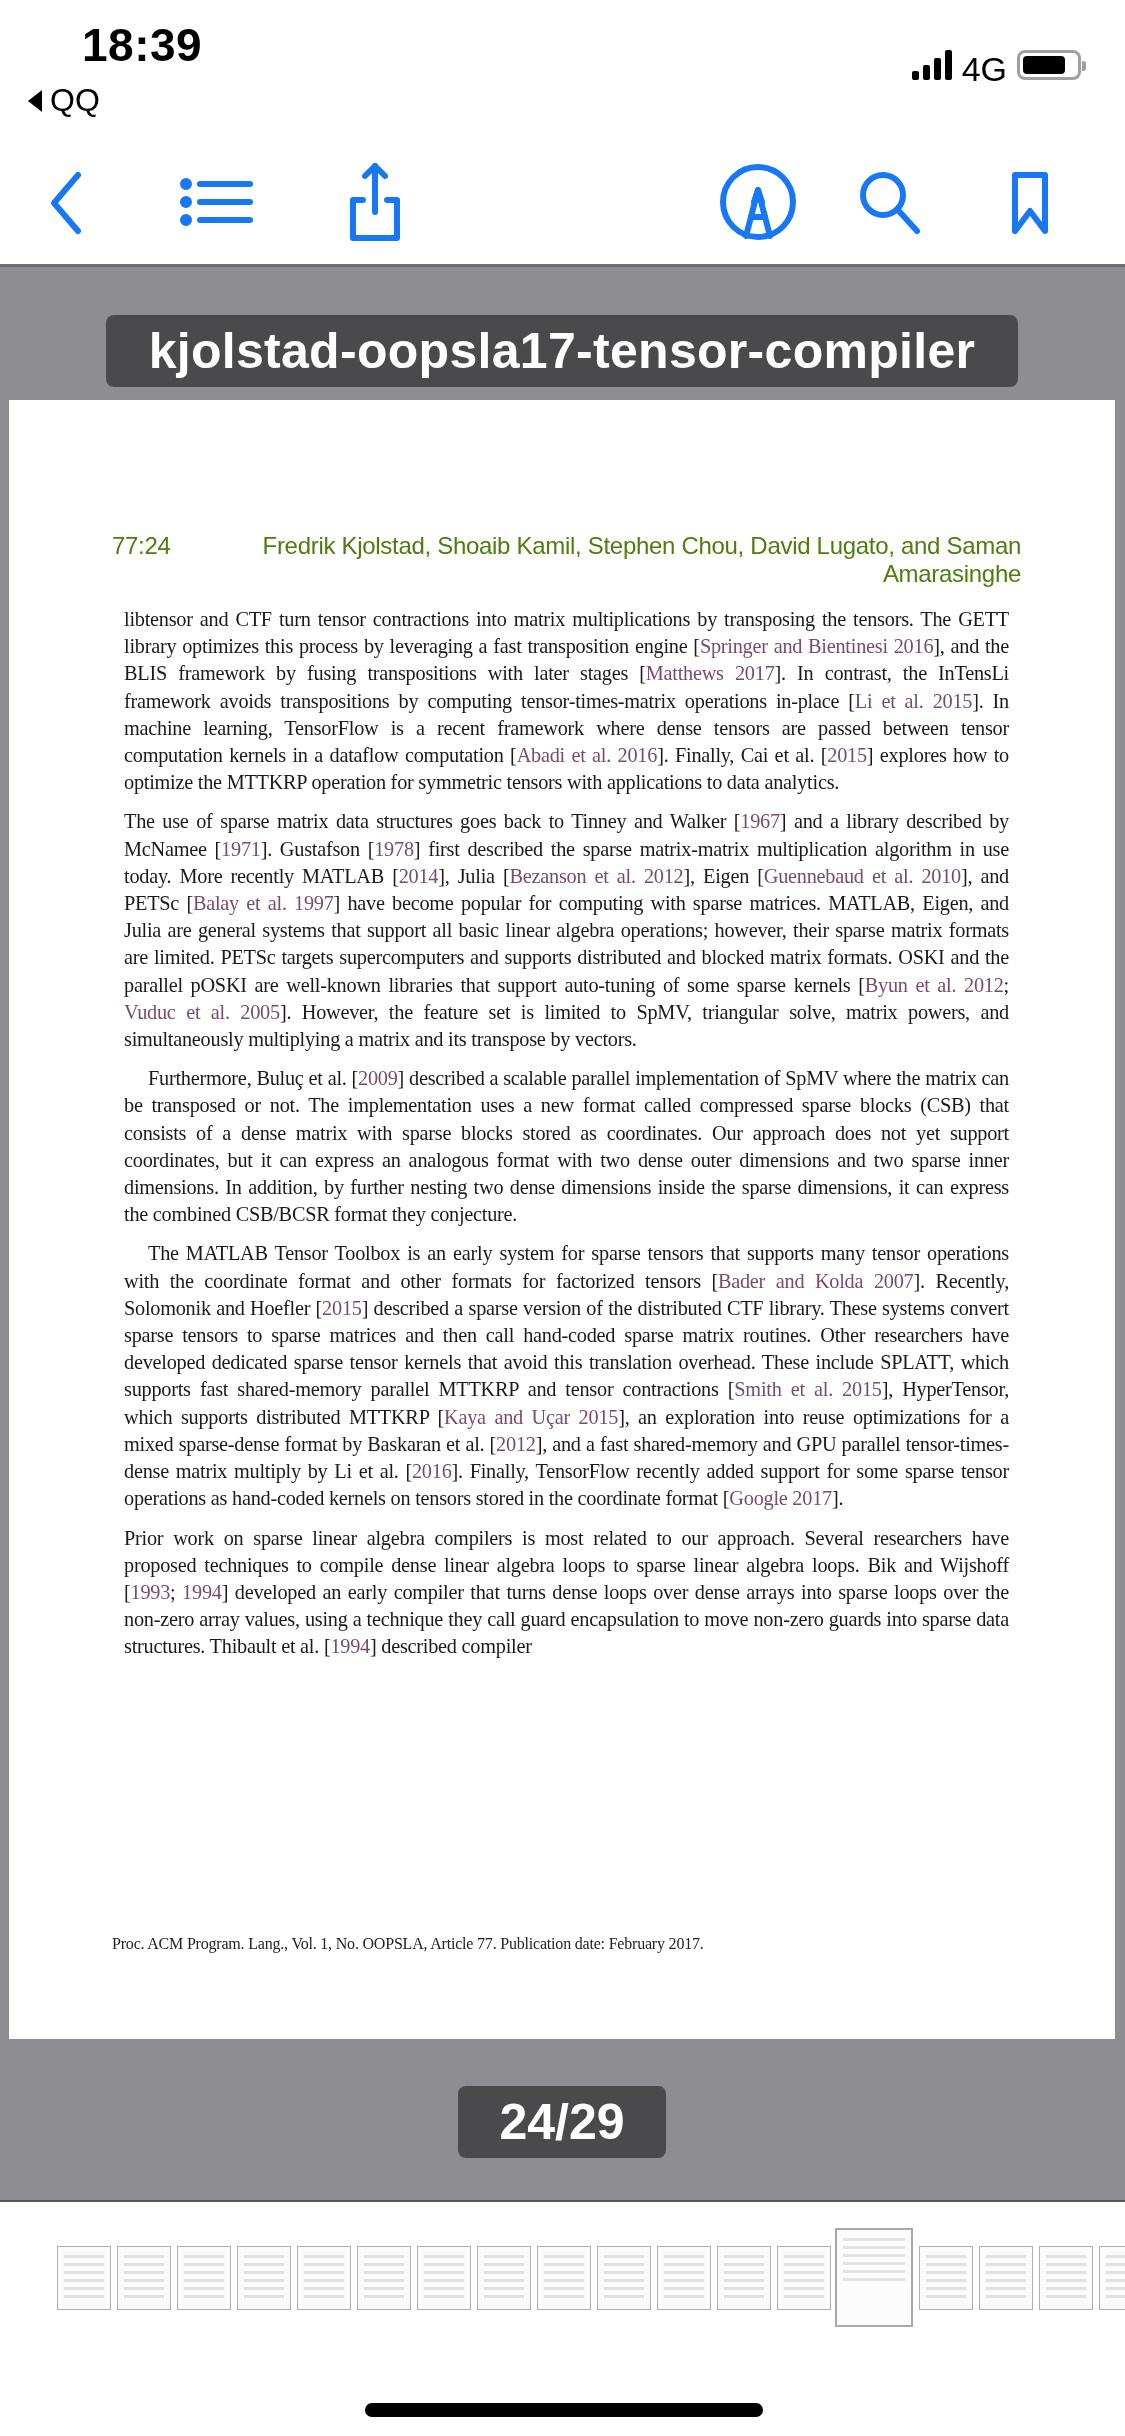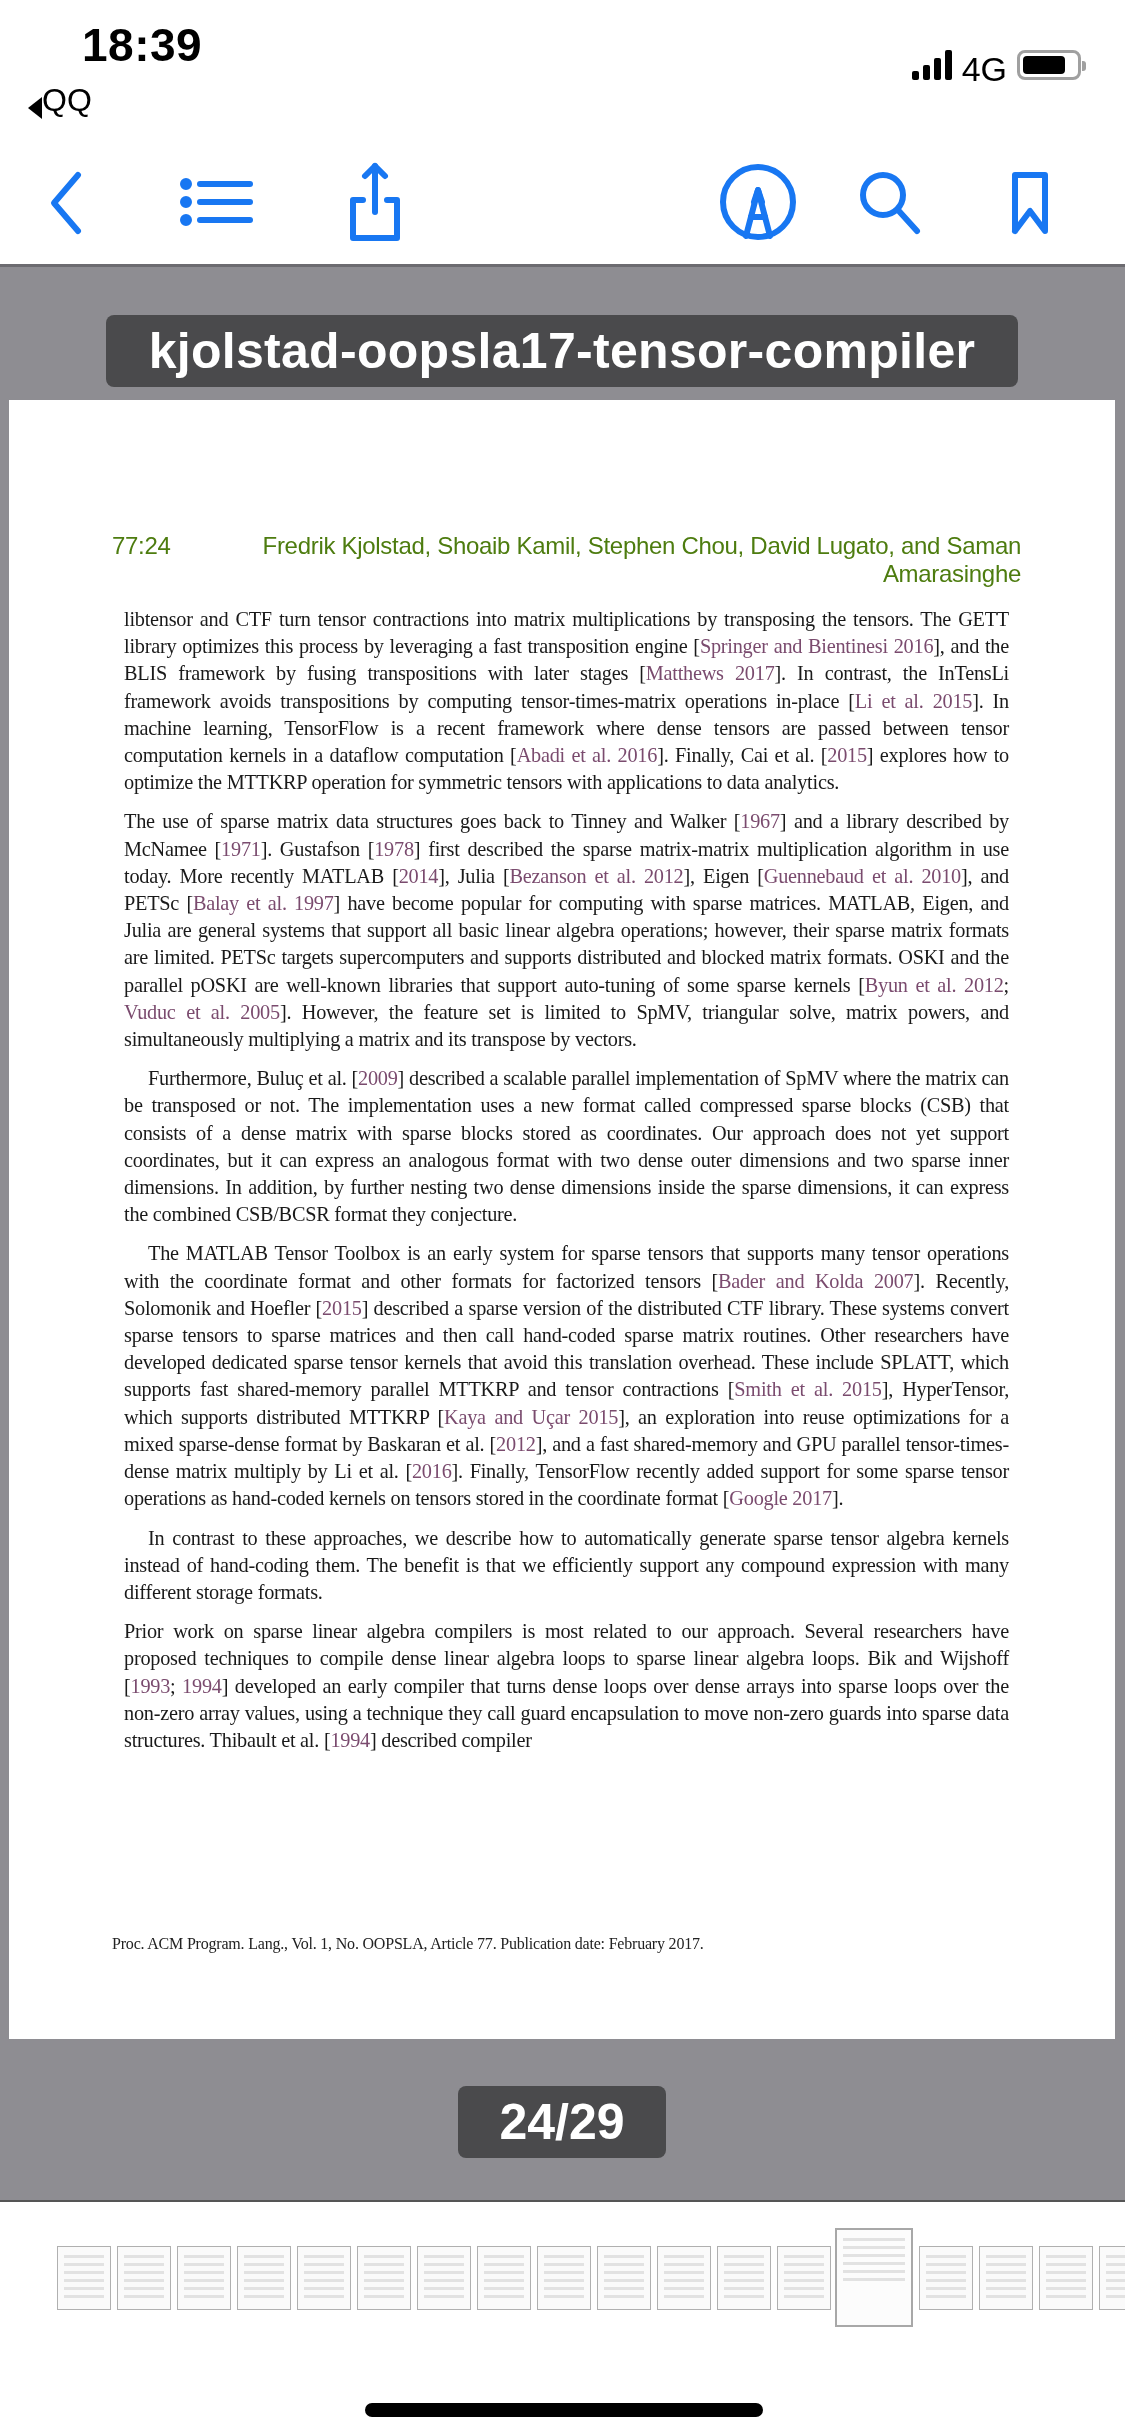--- a/index.html
+++ b/index.html
@@ -1,21 +1,21 @@
 <!DOCTYPE html>
 <html><head>
 <meta charset="utf-8">
 <style>
   * { box-sizing: border-box; margin: 0; padding: 0; }
   html, body { width: 1125px; height: 2436px; overflow: hidden; background: #ffffff; }
   body { position: relative; font-family: "Liberation Sans", sans-serif; color: #000; }
 
   
   .status-time { position: absolute; left: 82px; top: 18px; font-size: 46px; font-weight: 600; letter-spacing: 0.5px; }
-  .status-back { position: absolute; left: 28px; top: 82px; font-size: 32px; display: flex; align-items: flex-end; }
+  .status-back { position: absolute; left: 28px; top: 82px; font-size: 32px; display: flex; align-items: center; gap: 8px; }
   .status-back .tri { width: 0; height: 0; border-top: 11px solid transparent; border-bottom: 11px solid transparent; border-right: 14px solid #000; }
   .status-right { position: absolute; right: 44px; top: 50px; display: flex; align-items: flex-start; gap: 10px; }
   .signal { display: flex; align-items: flex-end; gap: 4px; height: 30px; }
   .signal span { width: 7px; background: #000; border-radius: 2px; display: block; }
   .net { font-size: 34px; font-weight: 500; }
   .battery { width: 64px; height: 30px; border: 3px solid #a0a0a0; border-radius: 8px; position: relative; padding: 3px; }
   .battery .fill { height: 100%; background: #000; border-radius: 4px; }
   .battery::after { content: ""; position: absolute; right: -8px; top: 8px; width: 4px; height: 10px; background: #a0a0a0; border-radius: 0 3px 3px 0; }
 
   
@@ -128,21 +128,20 @@
       <div class="body-text">
         <p><span>libtensor and CTF turn tensor contractions into matrix multiplications by transposing the tensors. The GETT library optimizes this process by leveraging a fast transposition engine [</span><a class="cite" style="color: rgb(122, 75, 110);">Springer and Bientinesi 2016</a><span>], and the BLIS framework by fusing transpositions with later stages [</span><a class="cite" style="color: rgb(122, 75, 110);">Matthews 2017</a><span>]. In contrast, the InTensLi framework avoids transpositions by computing tensor-times-matrix operations in-place [</span><a class="cite" style="color: rgb(122, 75, 110);">Li et al. 2015</a><span>]. In machine learning, TensorFlow is a recent framework where dense tensors are passed between tensor computation kernels in a dataflow computation [</span><a class="cite" style="color: rgb(122, 75, 110);">Abadi et al. 2016</a><span>]. Finally, Cai et al. [</span><a class="cite" style="color: rgb(122, 75, 110);">2015</a><span>] explores how to optimize the MTTKRP operation for symmetric tensors with applications to data analytics.</span></p>
 
 
         <p><span>The use of sparse matrix data structures goes back to Tinney and Walker [</span><a class="cite" style="color: rgb(122, 75, 110);">1967</a><span>] and a library described by McNamee [</span><a class="cite" style="color: rgb(122, 75, 110);">1971</a><span>]. Gustafson [</span><a class="cite" style="color: rgb(122, 75, 110);">1978</a><span>] first described the sparse matrix-matrix multiplication algorithm in use today. More recently MATLAB [</span><a class="cite" style="color: rgb(122, 75, 110);">2014</a><span>], Julia [</span><a class="cite" style="color: rgb(122, 75, 110);">Bezanson et al. 2012</a><span>], Eigen [</span><a class="cite" style="color: rgb(122, 75, 110);">Guennebaud et al. 2010</a><span>], and PETSc [</span><a class="cite" style="color: rgb(122, 75, 110);">Balay et al. 1997</a><span>] have become popular for computing with sparse matrices. MATLAB, Eigen, and Julia are general systems that support all basic linear algebra operations; however, their sparse matrix formats are limited. PETSc targets supercomputers and supports distributed and blocked matrix formats. OSKI and the parallel pOSKI are well-known libraries that support auto-tuning of some sparse kernels [</span><a class="cite" style="color: rgb(122, 75, 110);">Byun et al. 2012</a><span>; </span><a class="cite" style="color: rgb(122, 75, 110);">Vuduc et al. 2005</a><span>]. However, the feature set is limited to SpMV, triangular solve, matrix powers, and simultaneously multiplying a matrix and its transpose by vectors.</span></p>
 
         <p class="indent"><span>Furthermore, Buluç et al. [</span><a class="cite" style="color: rgb(122, 75, 110);">2009</a><span>] described a scalable parallel implementation of SpMV where the matrix can be transposed or not. The implementation uses a new format called compressed sparse blocks (CSB) that consists of a dense matrix with sparse blocks stored as coordinates. Our approach does not yet support coordinates, but it can express an analogous format with two dense outer dimensions and two sparse inner dimensions. In addition, by further nesting two dense dimensions inside the sparse dimensions, it can express the combined CSB/BCSR format they conjecture.</span></p>
 
         <p class="indent"><span>The MATLAB Tensor Toolbox is an early system for sparse tensors that supports many tensor operations with the coordinate format and other formats for factorized tensors [</span><a class="cite" style="color: rgb(122, 75, 110);">Bader and Kolda 2007</a><span>]. Recently, Solomonik and Hoefler [</span><a class="cite" style="color: rgb(122, 75, 110);">2015</a><span>] described a sparse version of the distributed CTF library. These systems convert sparse tensors to sparse matrices and then call hand-coded sparse matrix routines. Other researchers have developed dedicated sparse tensor kernels that avoid this translation overhead. These include SPLATT, which supports fast shared-memory parallel MTTKRP and tensor contractions [</span><a class="cite" style="color: rgb(122, 75, 110);">Smith et al. 2015</a><span>], HyperTensor, which supports distributed MTTKRP [</span><a class="cite" style="color: rgb(122, 75, 110);">Kaya and Uçar 2015</a><span>], an exploration into reuse optimizations for a mixed sparse-dense format by Baskaran et al. [</span><a class="cite" style="color: rgb(122, 75, 110);">2012</a><span>], and a fast shared-memory and GPU parallel tensor-times-dense matrix multiply by Li et al. [</span><a class="cite" style="color: rgb(122, 75, 110);">2016</a><span>]. Finally, TensorFlow recently added support for some sparse tensor operations as hand-coded kernels on tensors stored in the coordinate format [</span><a class="cite" style="color: rgb(122, 75, 110);">Google 2017</a><span>].</span></p>
 
-        <p class="indent"><span>In contrast to these approaches, we describe how to automatically generate sparse tensor algebra kernels instead of hand-coding them. The benefit is that we efficiently support any compound expression with many different storage formats.</span></p>
 
 
         <p><span>Prior work on sparse linear algebra compilers is most related to our approach. Several researchers have proposed techniques to compile dense linear algebra loops to sparse linear algebra loops. Bik and Wijshoff [</span><a class="cite" style="color: rgb(122, 75, 110);">1993</a><span>; </span><a class="cite" style="color: rgb(122, 75, 110);">1994</a><span>] developed an early compiler that turns dense loops over dense arrays into sparse loops over the non-zero array values, using a technique they call guard encapsulation to move non-zero guards into sparse data structures. Thibault et al. [</span><a class="cite" style="color: rgb(122, 75, 110);">1994</a><span>] described compiler</span></p>
       </div>
 
       <div class="footer-text">Proc. ACM Program. Lang., Vol. 1, No. OOPSLA, Article 77. Publication date: February 2017.</div>
     </div>
   </div>
 
   <div class="page-counter">24/29</div>

